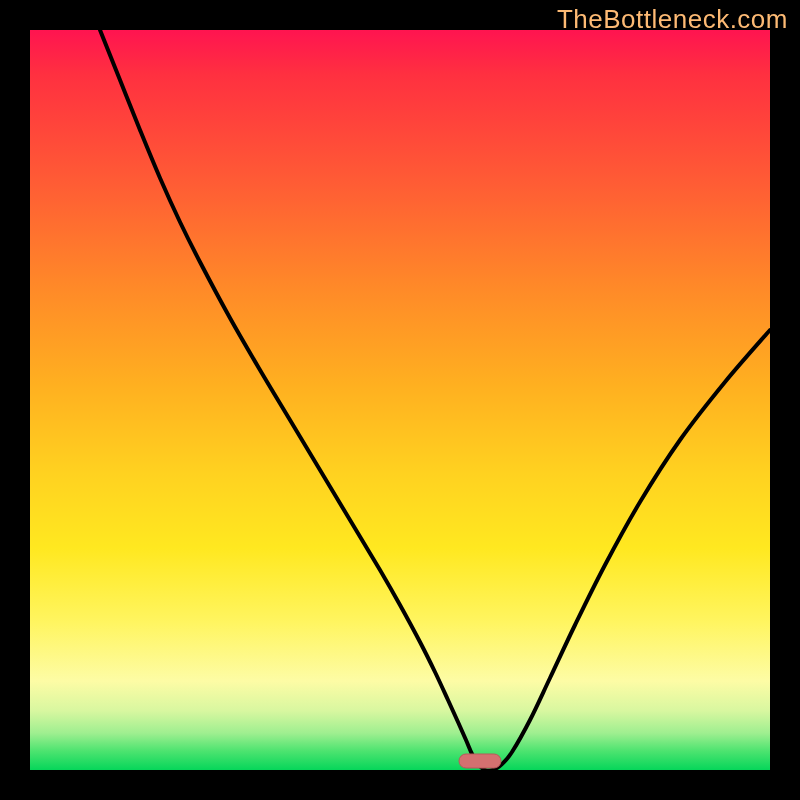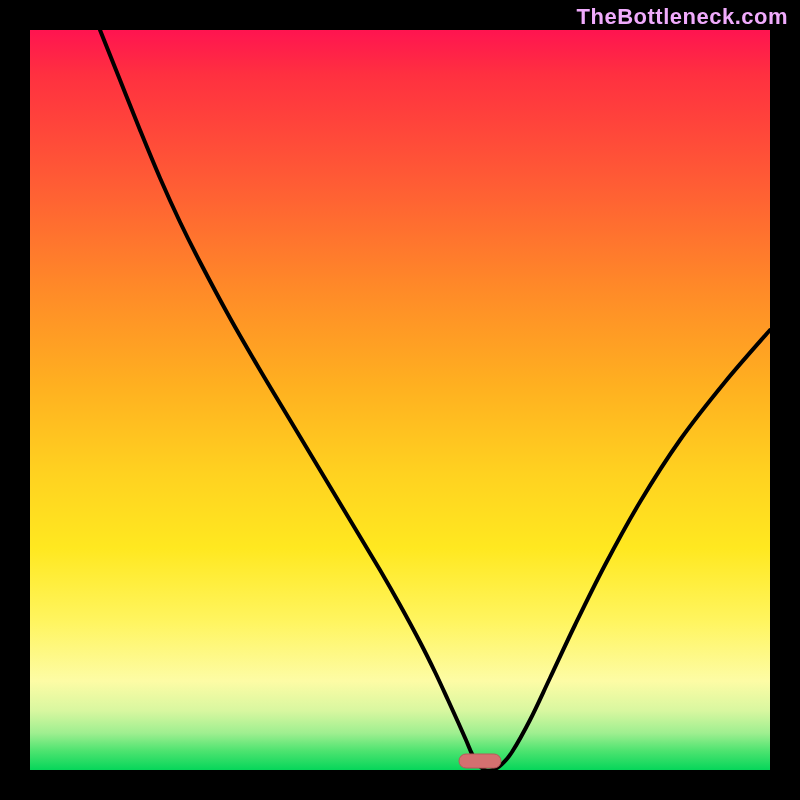--- a/index.html
+++ b/index.html
@@ -16,24 +16,24 @@
     left: 0;
     top: 0;
     width: 800px;
     height: 800px;
     background: #000;
   }
   .watermark {
     position: absolute;
     top: 4px;
     right: 12px;
-    color: #f0abfc;
-    font-size: 22px;
+    color: #fdba74;
+    font-size: 26px;
     letter-spacing: 0.5px;
-    font-weight: 700;
+    font-weight: 400;
     z-index: 10;
   }
   .plot-area {
     position: absolute;
     left: 30px;
     top: 30px;
     width: 740px;
     height: 740px;
     overflow: hidden;
   }

